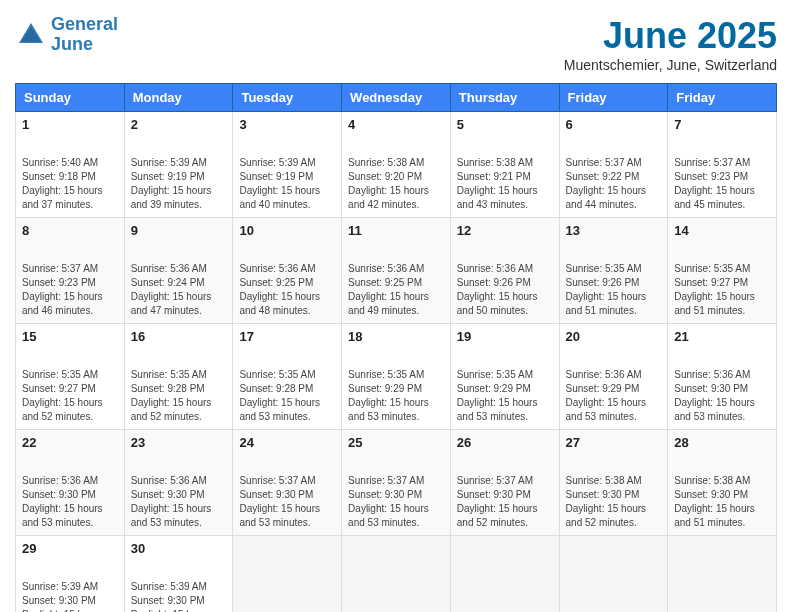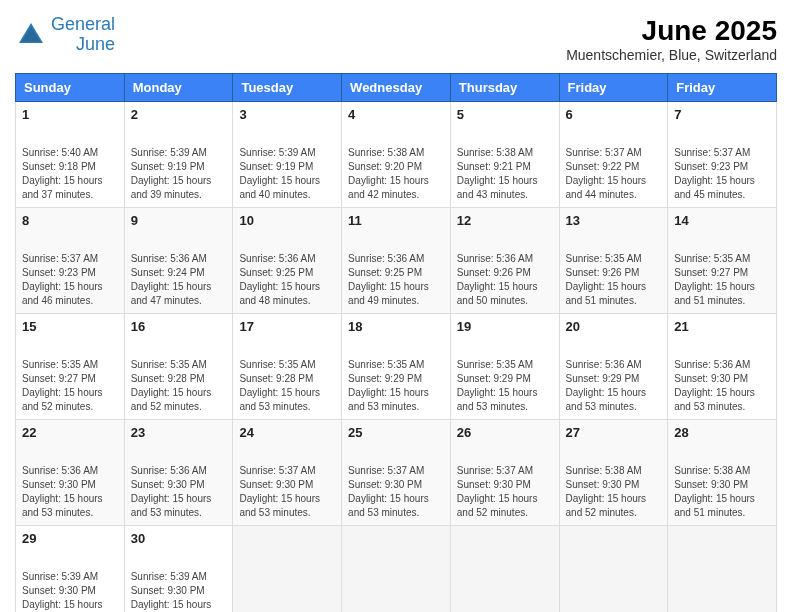--- a/index.html
+++ b/index.html
@@ -16,38 +16,37 @@
       align-items: flex-start;
       margin-bottom: 10px;
     }
     .logo {
       display: flex;
       align-items: center;
       gap: 4px;
     }
     .logo-text {
       font-size: 18px;
-      font-weight: normal;
+      font-weight: bold;
       color: #1a3a5c;
       line-height: 1.1;
-      text-align: right;
     }
     .logo-text span {
       color: #2e7bb5;
     }
     .logo-icon {
       width: 32px;
       height: 32px;
     }
     .title-area {
       text-align: right;
     }
     .month-title {
-      font-size: 28px;
-      color: #000000;
+      font-size: 36px;
+      color: #0369a1;
       font-weight: bold;
     }
     .location-title {
       font-size: 14px;
       color: #333;
     }
     .calendar {
       width: 100%;
       border-collapse: collapse;
       border: 1px solid #ccc;
@@ -102,21 +101,21 @@
       <polygon points="20,5 35,30 5,30" fill="#2e7bb5"></polygon>
       <polygon points="20,10 32,28 8,28" fill="#1a3a5c" opacity="0.3"></polygon>
     </svg>
     <div class="logo-text">
       <div><span>General</span></div>
       <div><span style="color:#2e7bb5">June</span></div>
     </div>
   </div>
   <div class="title-area">
     <div class="month-title">June 2025</div>
-    <div class="location-title">Muentschemier, Blue, Switzerland</div>
+    <div class="location-title">Muentschemier, June, Switzerland</div>
   </div>
 </div>
 
 <table class="calendar">
   <thead>
     <tr>
     <th>Sunday</th>
         <th>Monday</th>
         <th>Tuesday</th>
         <th>Wednesday</th>

